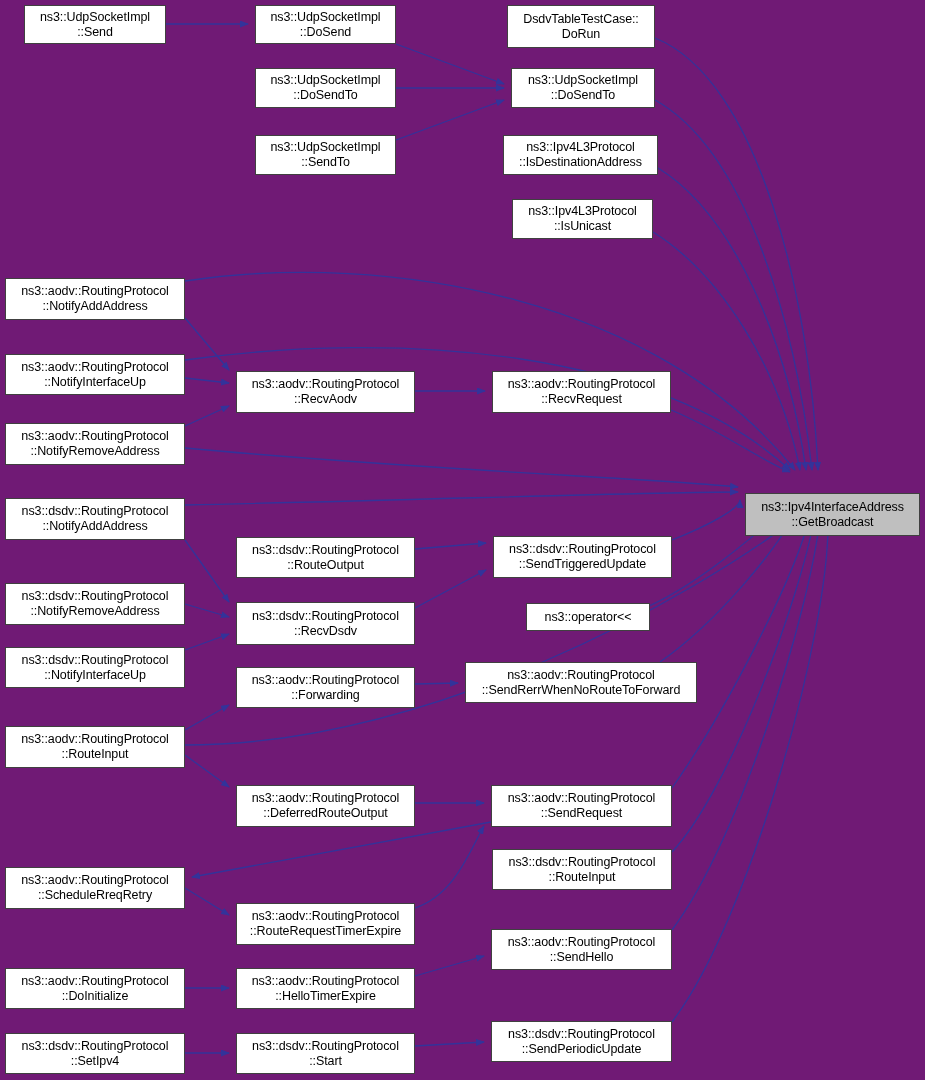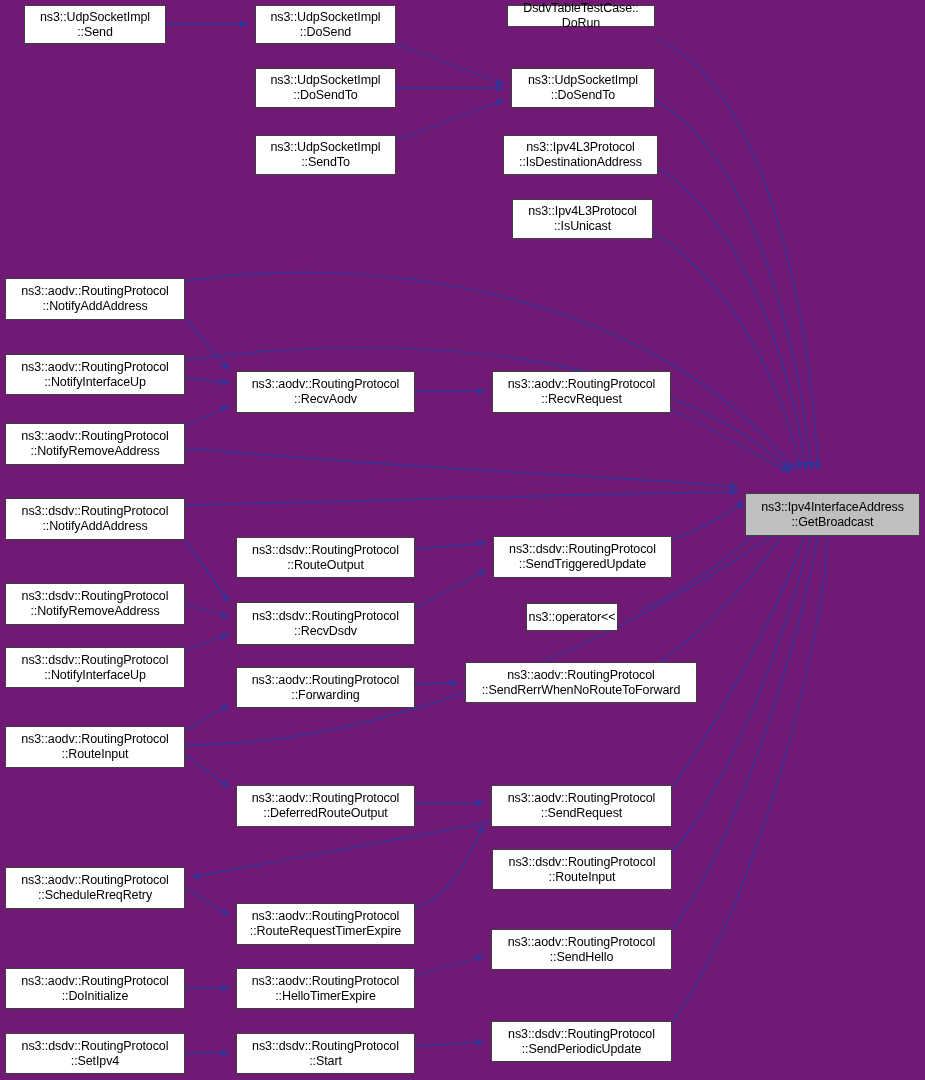--- a/index.html
+++ b/index.html
@@ -102,21 +102,21 @@
         <path d="M185,1053 L229,1053" stroke="#33339a" fill="none" stroke-width="1.3" marker-end="url(#arrowhead)"></path>
         <path d="M415,1046 L484,1042" stroke="#33339a" fill="none" stroke-width="1.3" marker-end="url(#arrowhead)"></path>
       </g>
   </svg>
 
   <div id="node-layer">
       <div class="node" style="left: 24px; top: 5px; width: 142px; height: 39px;"><span class="lbl">ns3::UdpSocketImpl
 ::Send</span></div>
       <div class="node" style="left: 255px; top: 5px; width: 141px; height: 39px;"><span class="lbl">ns3::UdpSocketImpl
 ::DoSend</span></div>
-      <div class="node" style="left: 507px; top: 5px; width: 148px; height: 22px;"><span class="lbl">DsdvTableTestCase::
+      <div class="node" style="left: 507px; top: 5px; width: 148px; height: 43px;"><span class="lbl">DsdvTableTestCase::
 DoRun</span></div>
       <div class="node" style="left: 255px; top: 68px; width: 141px; height: 40px;"><span class="lbl">ns3::UdpSocketImpl
 ::DoSendTo</span></div>
       <div class="node" style="left: 511px; top: 68px; width: 144px; height: 40px;"><span class="lbl">ns3::UdpSocketImpl
 ::DoSendTo</span></div>
       <div class="node" style="left: 255px; top: 135px; width: 141px; height: 40px;"><span class="lbl">ns3::UdpSocketImpl
 ::SendTo</span></div>
       <div class="node" style="left: 503px; top: 135px; width: 155px; height: 40px;"><span class="lbl">ns3::Ipv4L3Protocol
 ::IsDestinationAddress</span></div>
       <div class="node" style="left: 512px; top: 199px; width: 141px; height: 40px;"><span class="lbl">ns3::Ipv4L3Protocol
@@ -136,21 +136,21 @@
       <div class="node" style="left: 5px; top: 498px; width: 180px; height: 42px;"><span class="lbl">ns3::dsdv::RoutingProtocol
 ::NotifyAddAddress</span></div>
       <div class="node" style="left: 236px; top: 537px; width: 179px; height: 41px;"><span class="lbl">ns3::dsdv::RoutingProtocol
 ::RouteOutput</span></div>
       <div class="node" style="left: 493px; top: 536px; width: 179px; height: 42px;"><span class="lbl">ns3::dsdv::RoutingProtocol
 ::SendTriggeredUpdate</span></div>
       <div class="node" style="left: 5px; top: 583px; width: 180px; height: 42px;"><span class="lbl">ns3::dsdv::RoutingProtocol
 ::NotifyRemoveAddress</span></div>
       <div class="node" style="left: 236px; top: 602px; width: 179px; height: 43px;"><span class="lbl">ns3::dsdv::RoutingProtocol
 ::RecvDsdv</span></div>
-      <div class="node" style="left: 526px; top: 603px; width: 92px; height: 28px;"><span class="lbl">ns3::operator&lt;&lt;</span></div>
+      <div class="node" style="left: 526px; top: 603px; width: 124px; height: 28px;"><span class="lbl">ns3::operator&lt;&lt;</span></div>
       <div class="node" style="left: 5px; top: 647px; width: 180px; height: 41px;"><span class="lbl">ns3::dsdv::RoutingProtocol
 ::NotifyInterfaceUp</span></div>
       <div class="node" style="left: 236px; top: 667px; width: 179px; height: 41px;"><span class="lbl">ns3::aodv::RoutingProtocol
 ::Forwarding</span></div>
       <div class="node" style="left: 465px; top: 662px; width: 232px; height: 41px;"><span class="lbl">ns3::aodv::RoutingProtocol
 ::SendRerrWhenNoRouteToForward</span></div>
       <div class="node" style="left: 5px; top: 726px; width: 180px; height: 42px;"><span class="lbl">ns3::aodv::RoutingProtocol
 ::RouteInput</span></div>
       <div class="node" style="left: 236px; top: 785px; width: 179px; height: 42px;"><span class="lbl">ns3::aodv::RoutingProtocol
 ::DeferredRouteOutput</span></div>

